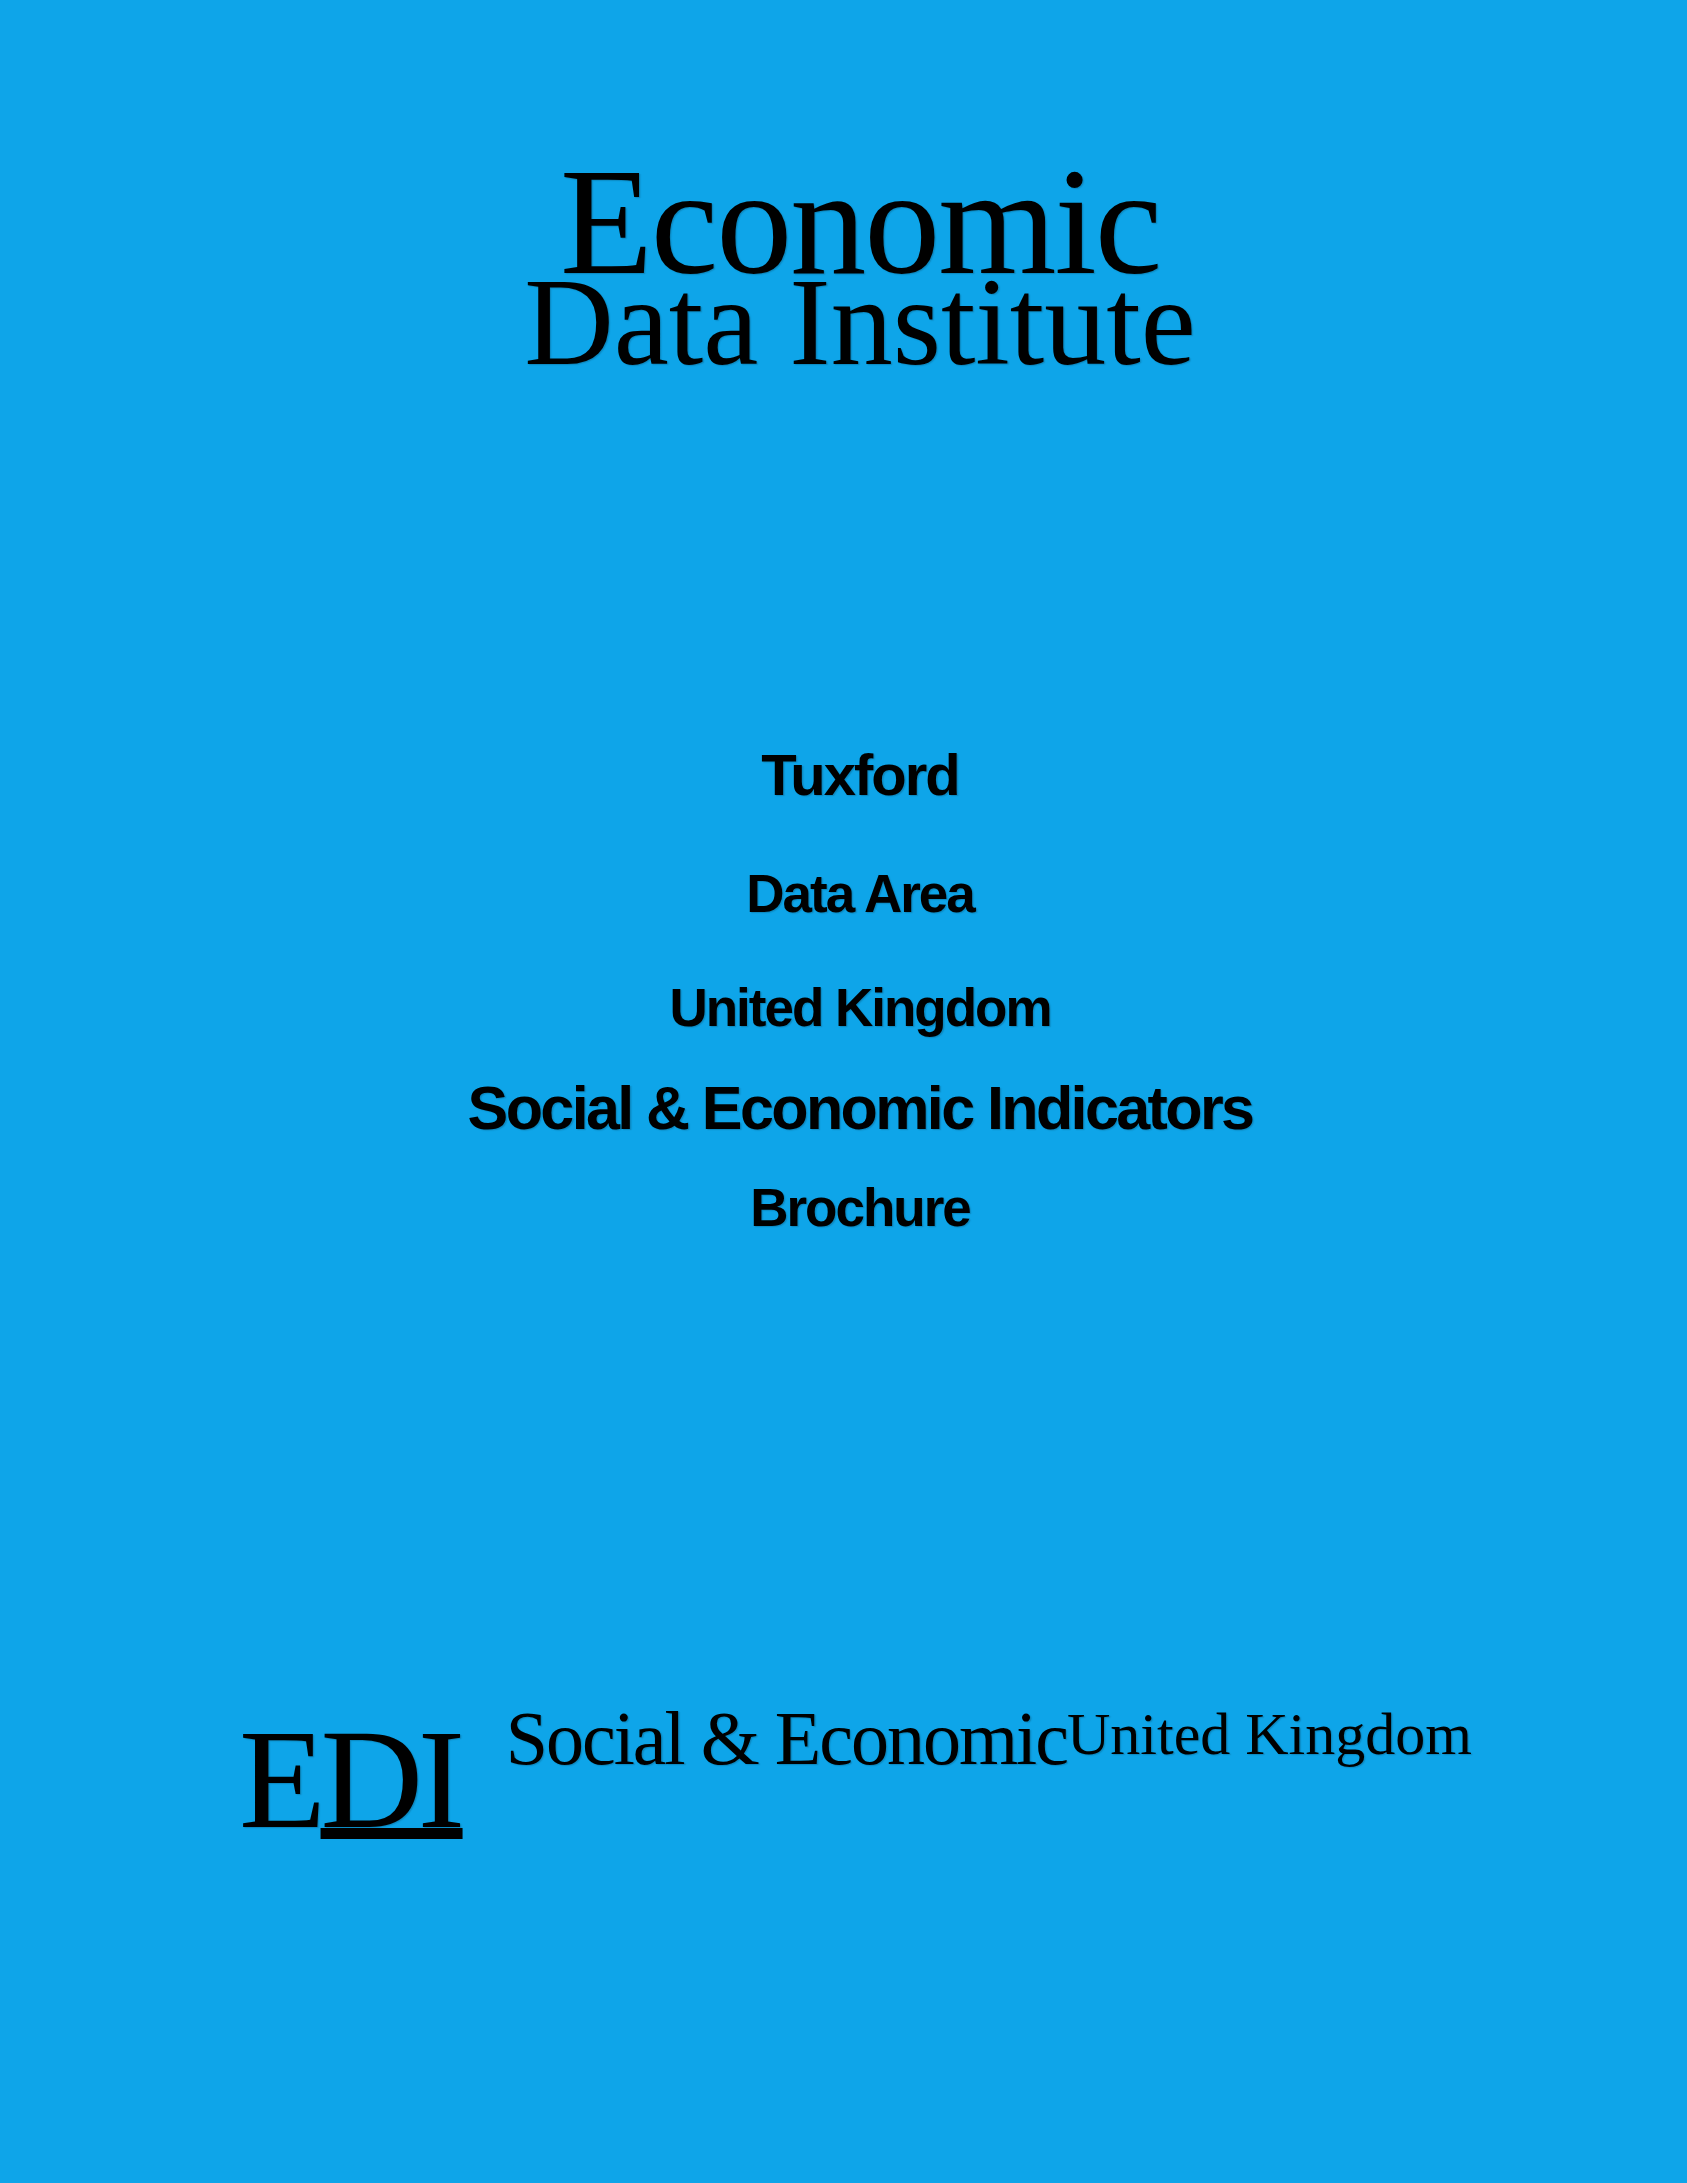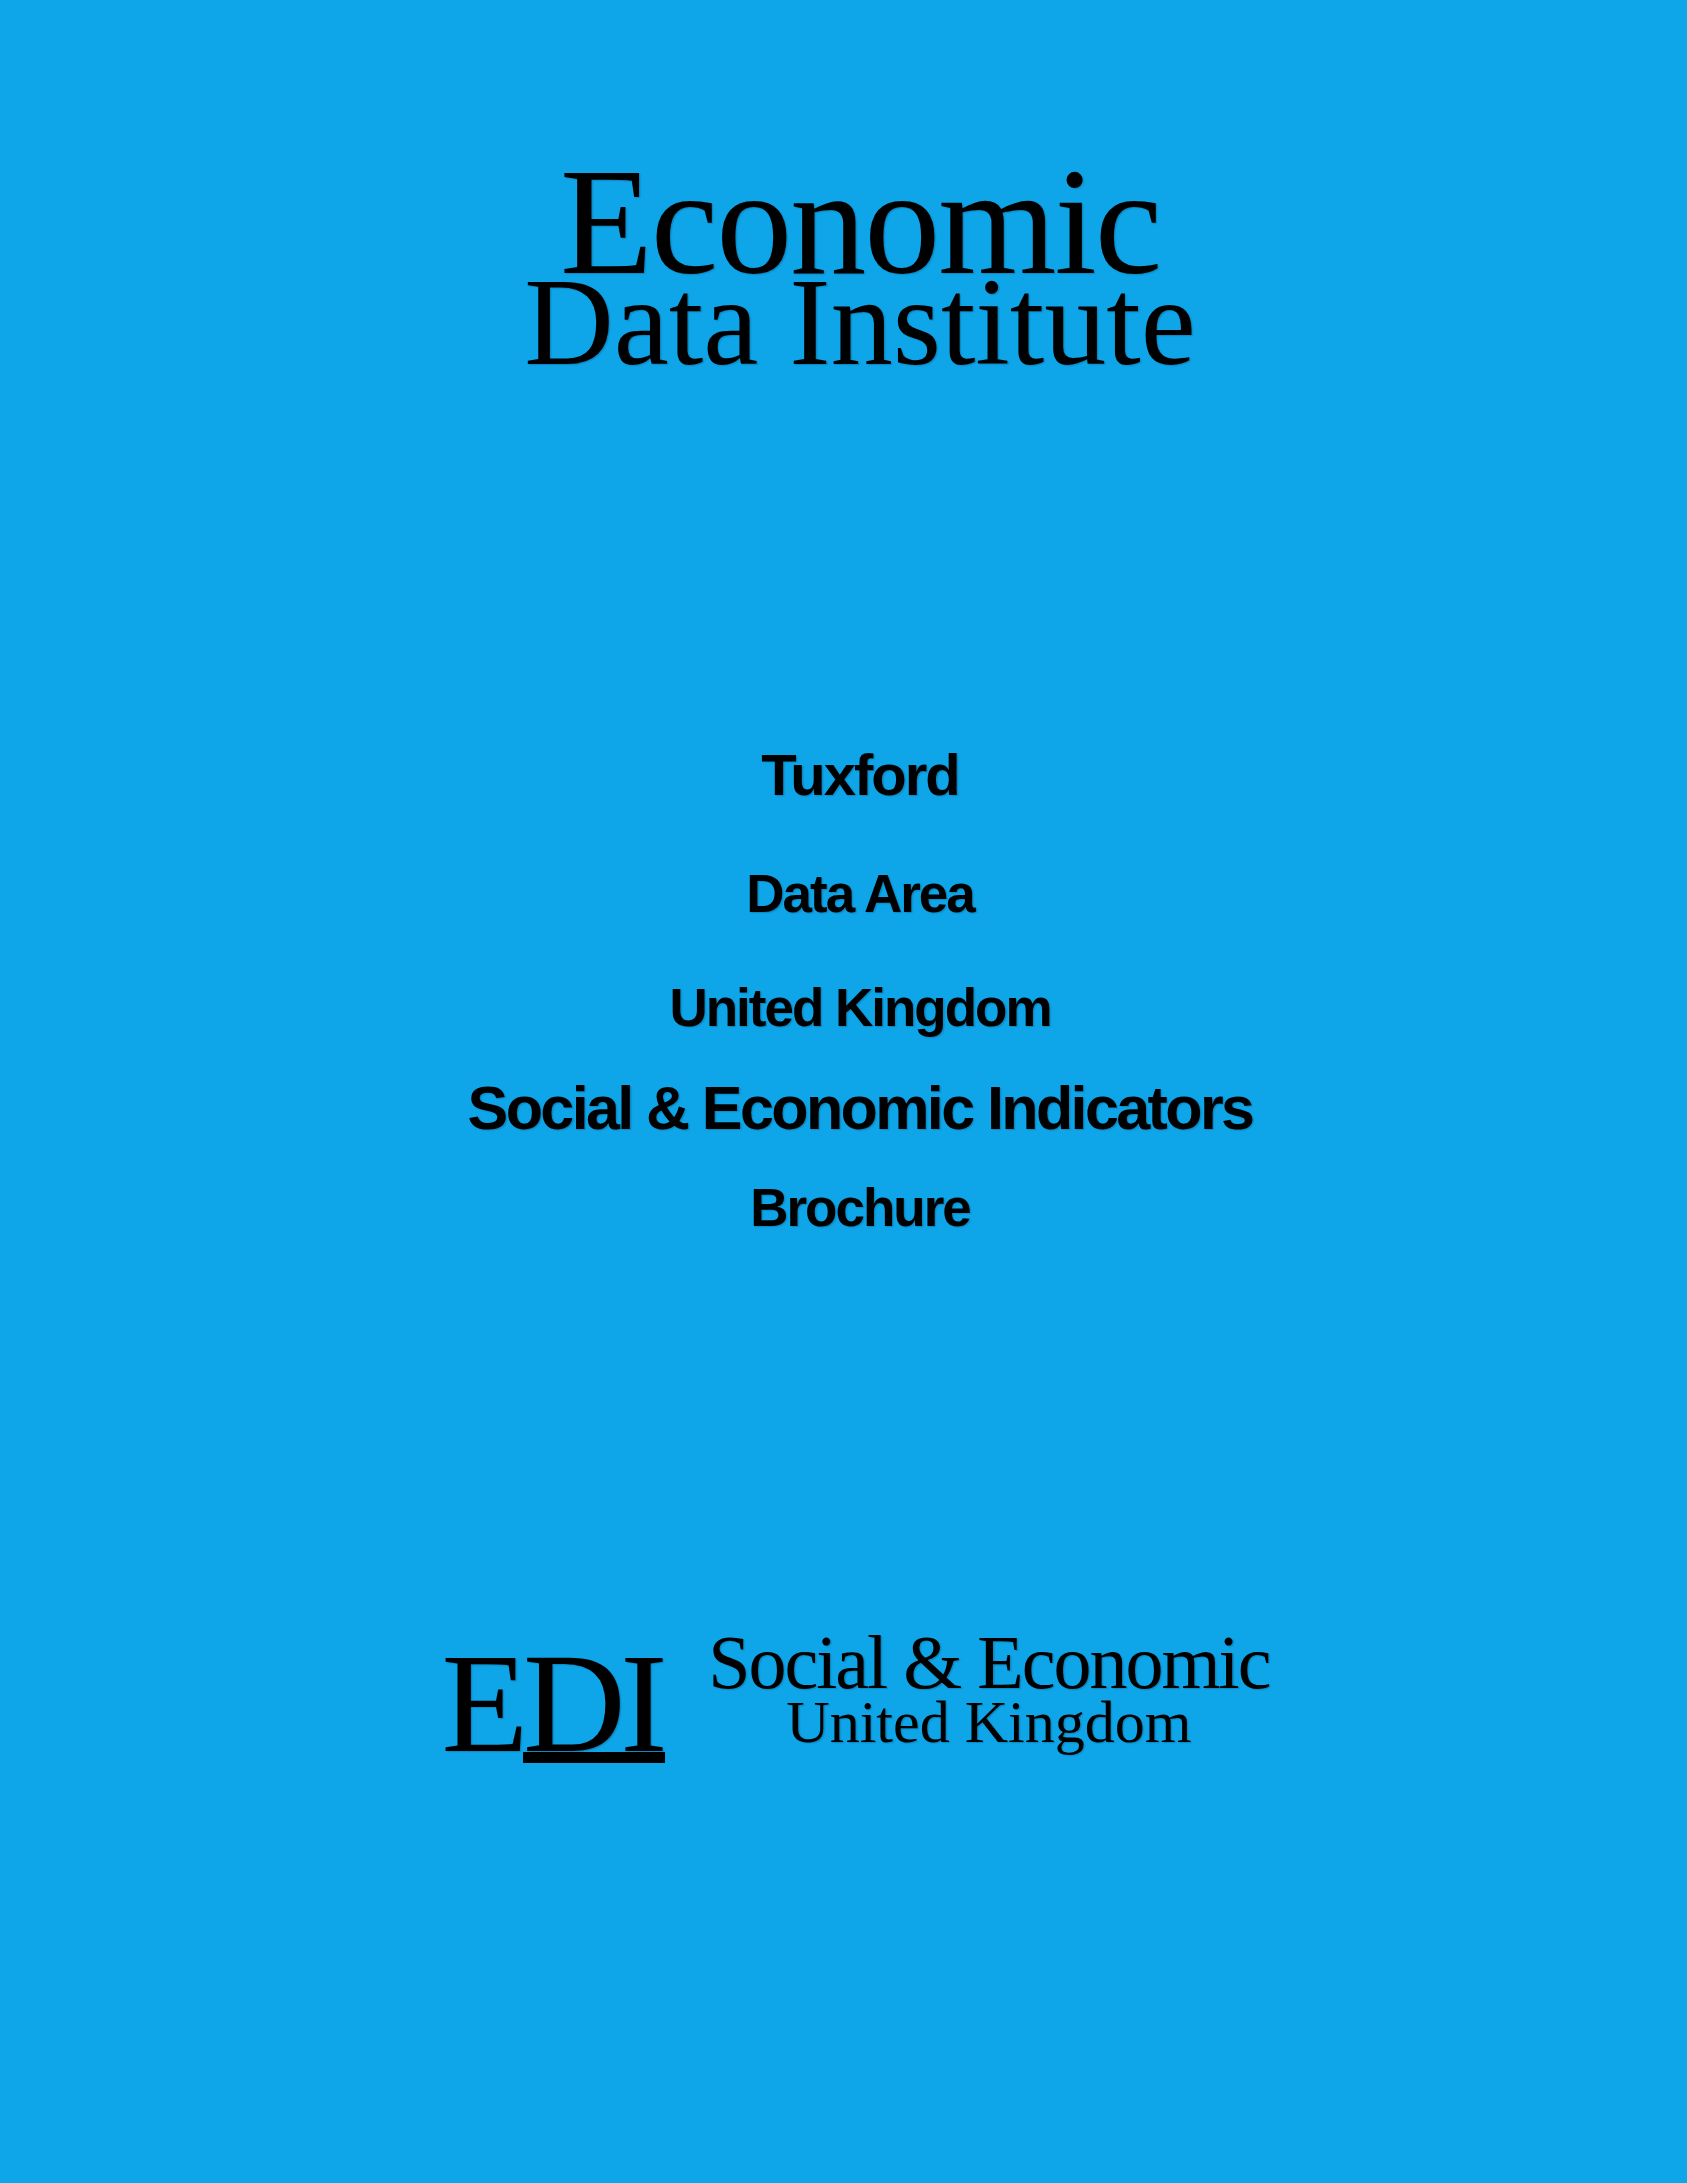--- a/index.html
+++ b/index.html
@@ -46,21 +46,21 @@
   .cover-line { font-weight: 700; }
   .cover-area-name { top: 746px; font-size: 58px; letter-spacing: -2px; }
   .cover-area-type { top: 867px; font-size: 53px; letter-spacing: -2px; }
   .cover-country   { top: 981px; font-size: 53px; letter-spacing: -2px; }
   .cover-title     { top: 1078px; font-size: 61px; letter-spacing: -2.6px; }
   .cover-doc-type  { top: 1181px; font-size: 53px; letter-spacing: -2px; }
 
   
   .footer-lockup {
     position: absolute;
-    top: 1624px;
+    top: 1700px;
     left: 50%;
     transform: translateX(calc(-50% + 12px));
     display: flex;
     align-items: flex-start;
     gap: 46px;
   }
   .edi-mark {
     position: relative;
     margin-top: 8px;
     font-family: "Liberation Serif", serif;
@@ -72,21 +72,21 @@
   .edi-underline {
     position: absolute;
     left: 81px;
     width: 142px;
     top: 120px;
     height: 10.6px;
     background: #000000;
   }
   .edi-tagline {
     display: flex;
-    flex-direction: column;
+    flex-direction: row;
     align-items: center;
     font-family: "Liberation Serif", serif;
   }
   .tagline-1 {
     font-size: 76px;
     line-height: 1;
     letter-spacing: -2px;
     white-space: nowrap;
   }
   .tagline-2 {

